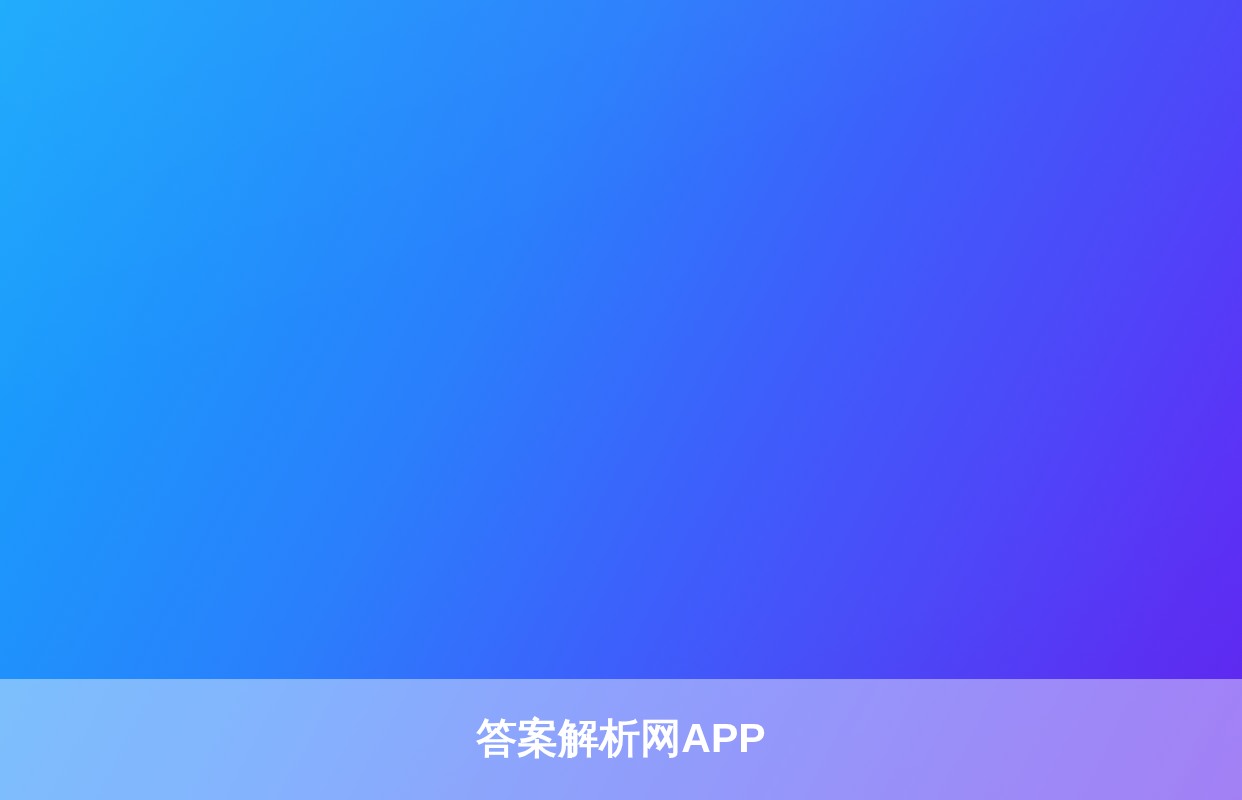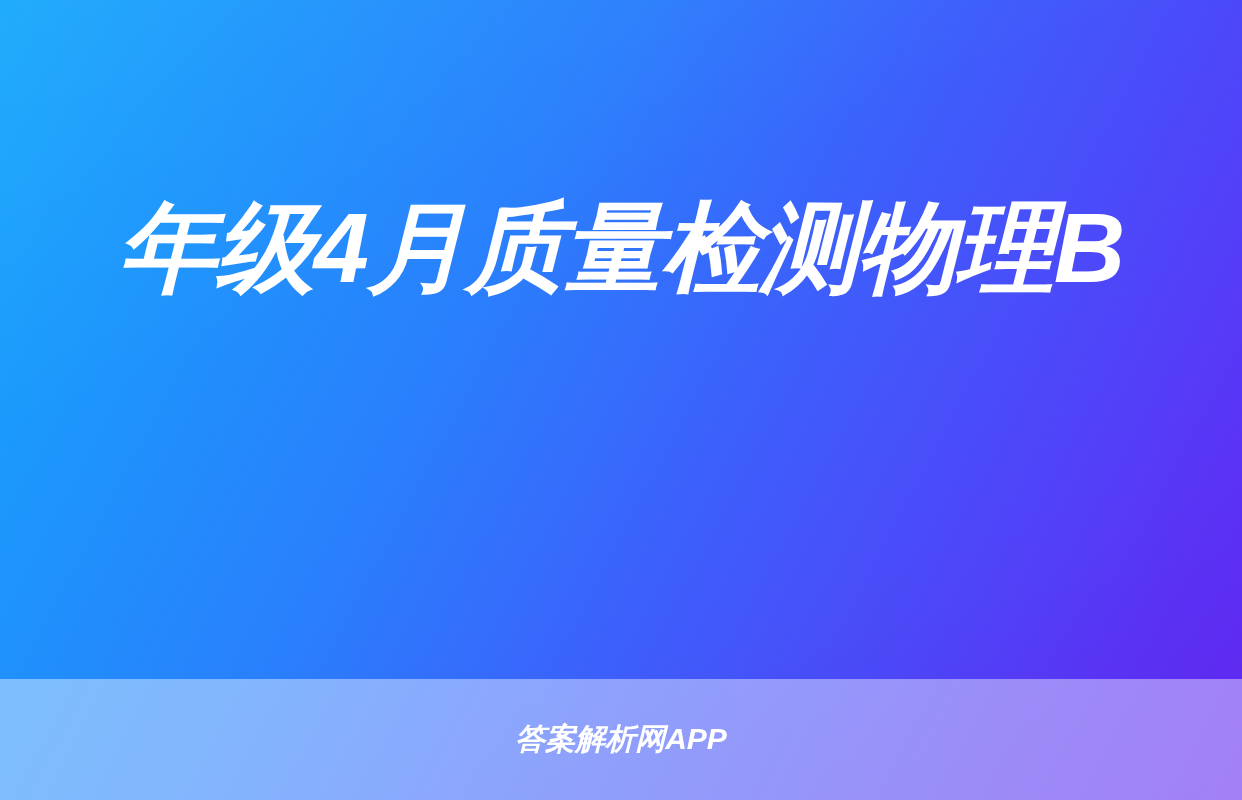--- a/index.html
+++ b/index.html
@@ -73,35 +73,33 @@
     background: rgba(255, 255, 255, 0.42);
     display: flex;
     align-items: center;
     justify-content: center;
     z-index: 3;
   }
 
   .watermark-text {
     color: #ffffff;
     font-family: "Liberation Sans", "DejaVu Sans", sans-serif;
-    font-size: 30px;
+    font-size: 41px;
     font-weight: 700;
-    font-style: italic;
     letter-spacing: 0px;
     line-height: 1;
     white-space: nowrap;
     transform: translateY(-1px);
   }
 </style>
 </head>
 <body>
 
 <div id="poster">
 
   <div class="title-block">
-    <span class="title-line">年级4月质量检测物理B</span>
   </div>
 
   <div class="watermark-bar">
     <span class="watermark-text">答案解析网APP</span>
   </div>
 
 </div>
 
 </body></html>

